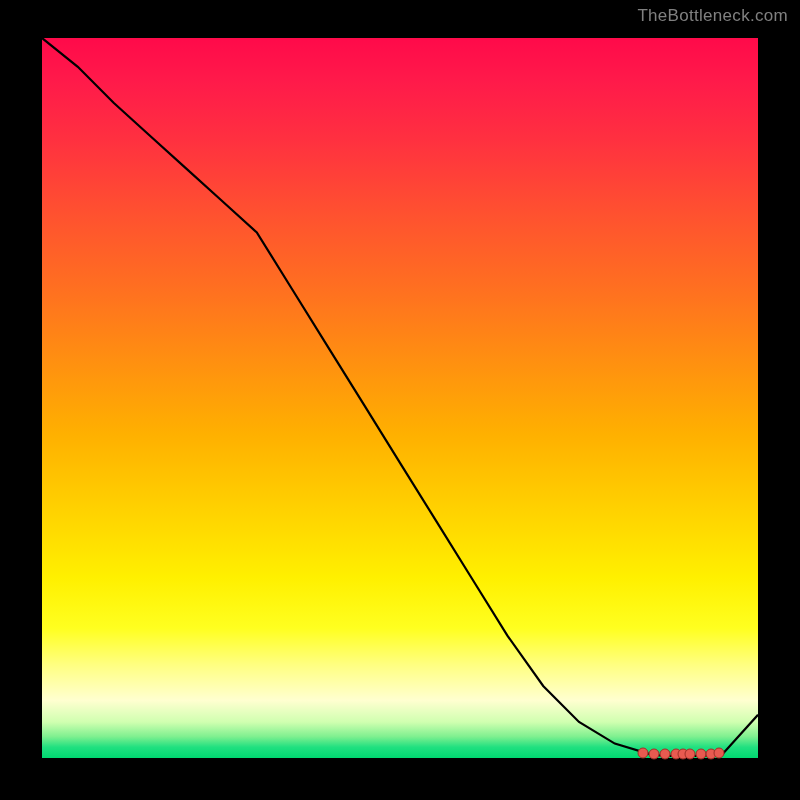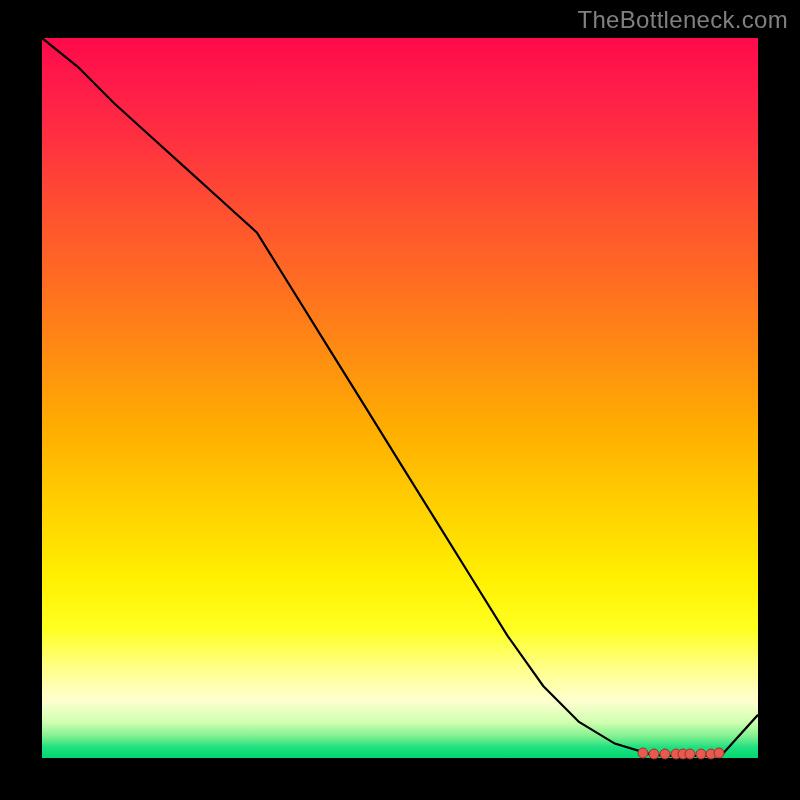--- a/index.html
+++ b/index.html
@@ -9,21 +9,21 @@
     background: #000;
     position: relative;
     font-family: Arial, Helvetica, sans-serif;
     overflow: hidden;
   }
   .attribution {
     position: absolute;
     top: 6px;
     right: 12px;
     color: #808080;
-    font-size: 24px;
+    font-size: 17px;
     font-weight: 500;
     letter-spacing: 0.3px;
     margin-left: 41px;
   }
   .plot-area {
     position: absolute;
     left: 42px;
     top: 38px;
     width: 716px;
     height: 720px;

